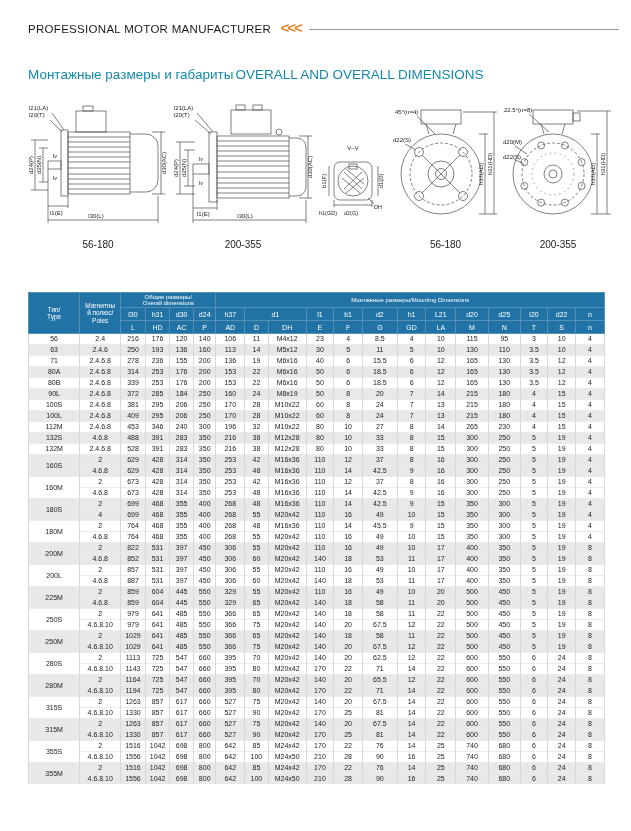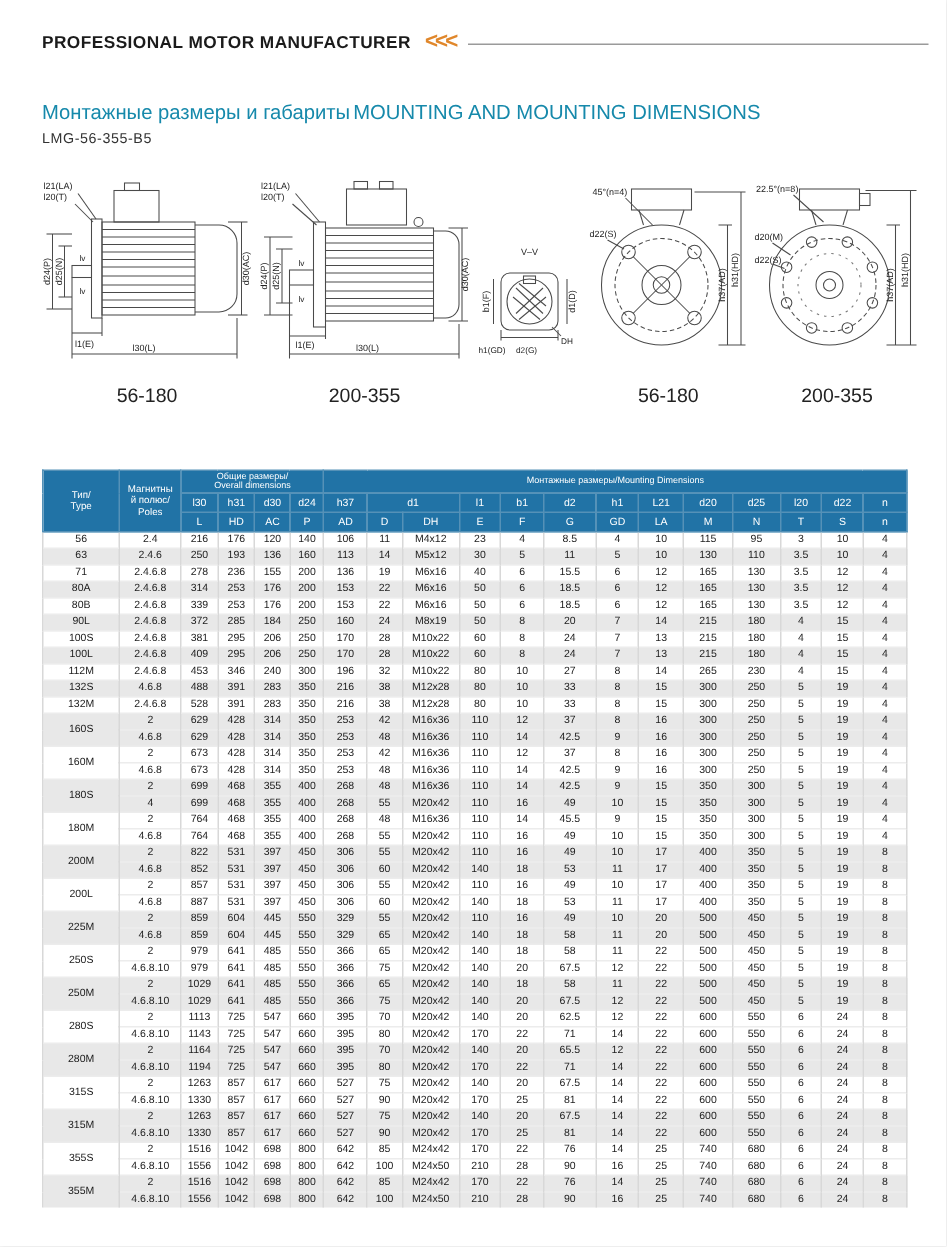--- a/index.html
+++ b/index.html
@@ -1,31 +1,31 @@
 <!DOCTYPE html>
 <html><head>
 <meta charset="utf-8">
 <style>
   html,body{margin:0;padding:0;background:#f4f4f4;}
   .page{position:relative;width:631px;height:831px;background:#ffffff;overflow:hidden;
         font-family:"Liberation Sans",sans-serif;margin:0 auto;box-shadow:0 0 4px rgba(0,0,0,.2);}
   
   .brand-row{display:flex;align-items:center;gap:9px;margin:20px 12px 0 28px;}
-  .brand{font-size:11.5px;font-weight:bold;color:#1b1b1b;letter-spacing:.3px;white-space:nowrap;}
+  .brand{font-size:11.5px;font-weight:normal;color:#1b1b1b;letter-spacing:.3px;white-space:nowrap;}
   .chevrons{color:#e0872b;font-weight:bold;font-size:15px;letter-spacing:-2px;font-style:italic;
             transform:translateY(-1px);}
   .rule{flex:1;height:1px;background:#9a9a9a;margin-top:1px;}
   
   .title{margin:30px 28px 0 28px;font-size:13.5px;color:#1689ab;font-weight:normal;white-space:nowrap;}
   .title .ru{margin-right:2px;}
   .model{margin:5px 28px 0 28px;font-size:9.5px;color:#333;letter-spacing:.4px;}
   
   .drawings{display:flex;align-items:flex-end;justify-content:space-between;margin:20px 18px 0 28px;}
   .fig{margin:0;text-align:center;}
-  .fig figcaption{font-size:13px;color:#222;margin-top:1px;}
+  .fig figcaption{font-size:10px;color:#222;margin-top:1px;}
   svg text{font-size:6px;fill:#222;font-family:"Liberation Sans",sans-serif;}
   svg text.small{font-size:5.5px;}
   svg .dl line,svg .dl rect,svg .dl path,svg .dl circle{stroke:#4a4a4a;stroke-width:.7;fill:none;}
   svg .fin{stroke:#4a4a4a;stroke-width:.5;}
   svg .dash{stroke-dasharray:3,2;}
   svg .ticks{stroke-dasharray:1.6,3.4;stroke-width:11;opacity:.75;}
   
   .table-wrap{margin:42px 26px 0 28px;}
   table{border-collapse:collapse;table-layout:fixed;width:577px;}
   th{background:#2173a6;color:#fff;font-weight:normal;border:1px solid #55
@@ -45,22 +45,21 @@
 <body>
 
 <div class="page">
 
   <header class="brand-row">
     <span class="brand">PROFESSIONAL MOTOR MANUFACTURER</span>
     <span class="chevrons">&lt;&lt;&lt;</span>
     <span class="rule"></span>
   </header>
 
-  <h1 class="title"><span class="ru">Монтажные размеры и габариты</span><span class="en">MOUNTING AND MOUNTING DIMENSIONS</span></h1>
-  <div class="model">LMG-56-355-B5</div>
+  <h1 class="title"><span class="ru">Монтажные размеры и габариты</span><span class="en">OVERALL AND OVERALL DIMENSIONS</span></h1>
 
   <div class="drawings">
 
     <figure class="fig">
       <svg viewBox="0 0 140 132" width="140" height="132">
         <g class="dl">
           <line x1="7" y1="38" x2="7" y2="88"></line>
             <line x1="15" y1="46" x2="15" y2="80"></line>
           <line x1="3" y1="38" x2="20" y2="38"></line>
             <line x1="3" y1="88" x2="20" y2="88"></line>

